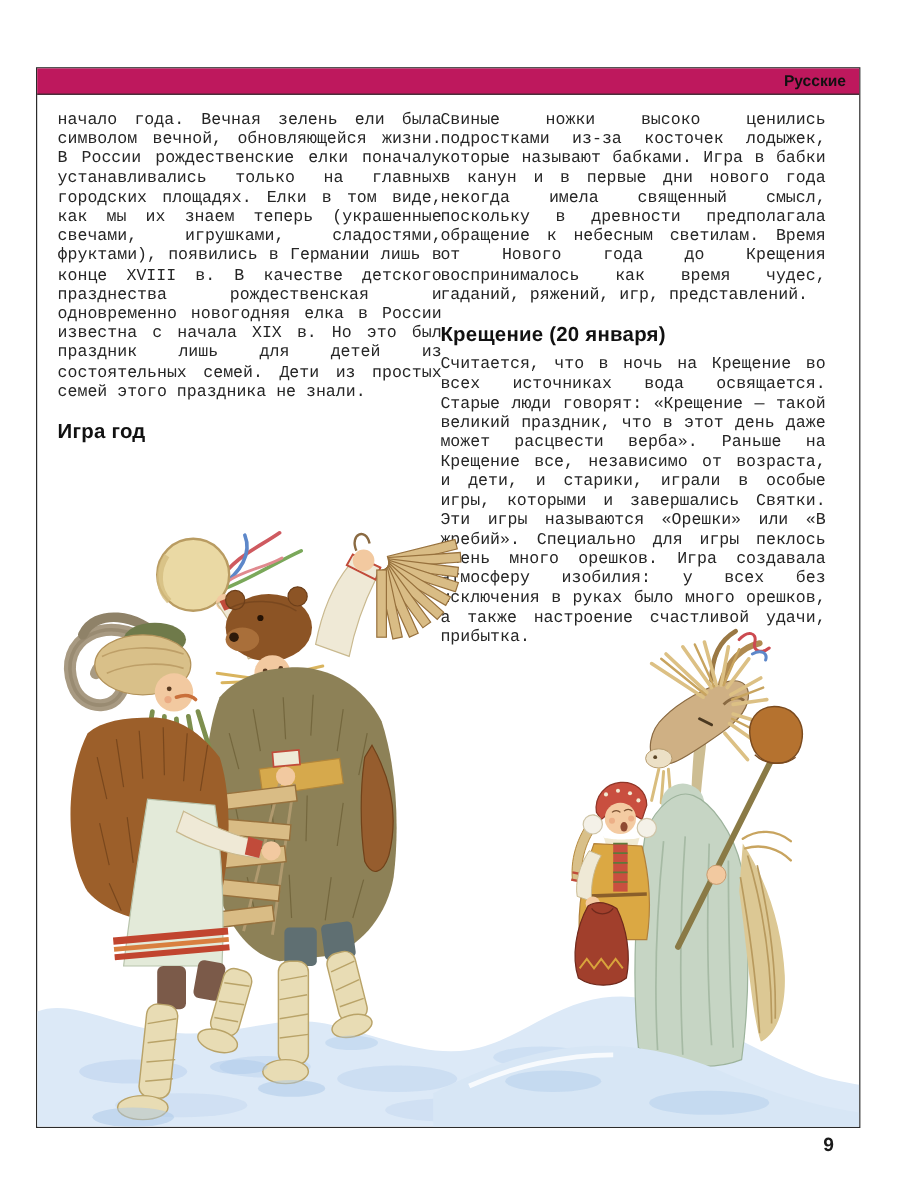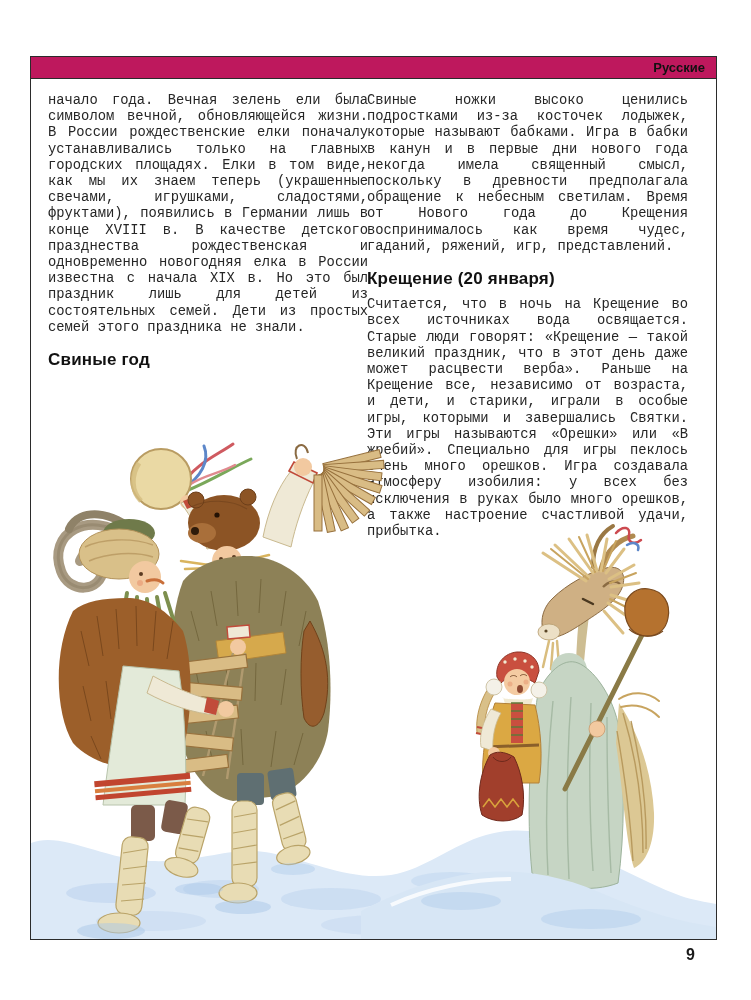--- a/index.html
+++ b/index.html
@@ -30,21 +30,21 @@
 <body>
 
 <div class="page-frame">
 
   <div class="header-band">
     <span>Русские</span>
   </div>
 
   <div class="col col-left">
     <p>начало года. Вечная зелень ели была символом вечной, обновляющейся жизни. В России рождественские елки поначалу устанавливались только на главных городских площадях. Елки в том виде, как мы их знаем теперь (украшенные свечами, игрушками, сладостями, фруктами), появились в Германии лишь в конце XVIII в. В качестве детского празднества рождественская и одновременно новогодняя елка в России известна с начала XIX в. Но это был праздник лишь для детей из состоятельных семей. Дети из простых семей этого праздника не знали.</p>
-    <h2>Свиные год</h2>
+    <h2>Игра год</h2>
   </div>
 
   <div class="col col-right">
     <p>Свиные ножки высоко ценились подростками из-за косточек лодыжек, которые называют бабками. Игра в бабки в канун и в первые дни нового года некогда имела священный смысл, поскольку в древности предполагала обращение к небесным светилам. Время от Нового года до Крещения воспринималось как время чудес, гаданий, ряжений, игр, представлений.</p>
     <h2>Крещение (20 января)</h2>
     <p>Считается, что в ночь на Крещение во всех источниках вода освящается. Старые люди говорят: «Крещение — такой великий праздник, что в этот день даже может расцвести верба». Раньше на Крещение все, независимо от возраста, и дети, и старики, играли в особые игры, которыми и завершались Святки. Эти игры называются «Орешки» или «В жребий». Специально для игры пеклось очень много орешков. Игра создавала атмосферу изобилия: у всех без исключения в руках было много орешков, а также настроение счастливой удачи, прибытка.</p>
   </div>
 
   <svg class="illustration" viewBox="0 0 685 498">
 

